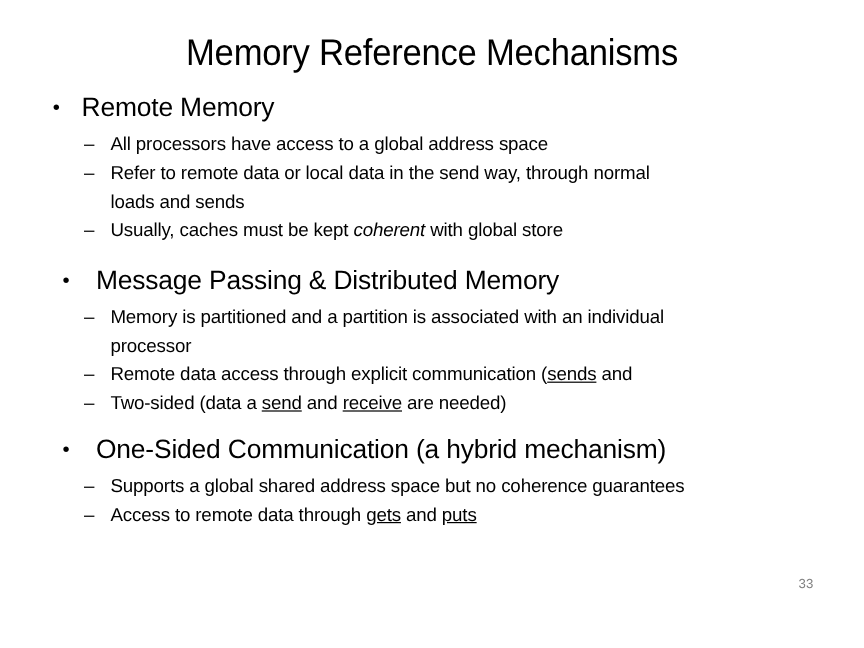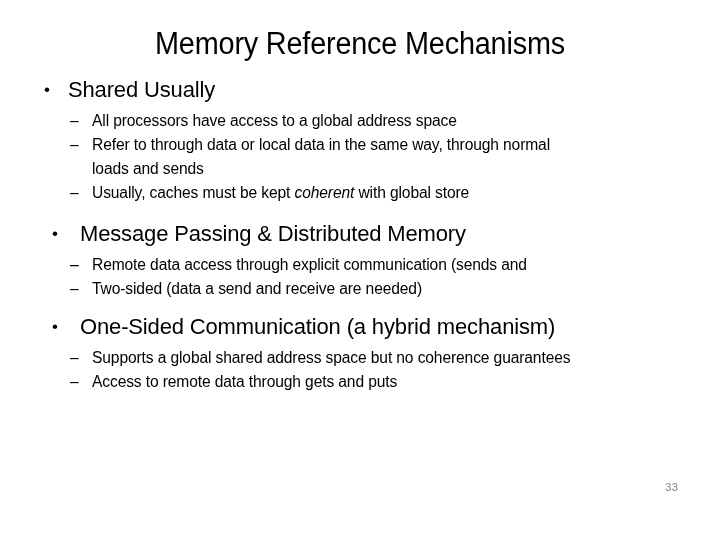--- a/index.html
+++ b/index.html
@@ -89,21 +89,21 @@
     line-height: 24px;
   }
   .l2 .wrap-tight { display: block; }
 
   
   .gap-sm { height: 6px; }
   .gap-md { height: 12px; }
   .gap-lg { height: 15px; }
 
   em.it { font-style: italic; }
-  span.ul { }
+  span.ul { text-decoration: underline; }
 
   
   #page-number {
     position: absolute;
     right: 42px;
     bottom: 14px;
     font-size: 11px;
     line-height: 13px;
     color: #808080;
     text-align: left;
@@ -115,52 +115,53 @@
 
 <div id="slide">
 
   <div id="slide-title">Memory Reference Mechanisms</div>
 
   <div id="body-area">
 
     <div class="group">
 
       <div class="l1">
-        <span class="marker">•</span><span>Shared Usually</span>
+        <span class="marker">•</span><span>Remote Memory</span>
       </div>
 
       <div class="gap-sm"></div>
 
       <div class="l2">
         <span class="marker">–</span><span>All processors have access to a global address space</span>
       </div>
 
       <div class="l2">
-        <span class="marker">–</span><span>Refer to through data or local data in the same way, through normal</span>
+        <span class="marker">–</span><span>Refer to remote data or local data in the send way, through normal</span>
         <span class="wrap-tight">loads and sends</span>
       </div>
 
       <div class="l2">
         <span class="marker">–</span><span>Usually, caches must be kept </span><em class="it">coherent</em><span> with global store</span>
       </div>
 
     </div>
 
     <div class="gap-lg"></div>
 
     <div class="group">
 
       <div class="l1 indent-more">
         <span class="marker">•</span><span>Message Passing &amp; Distributed Memory</span>
       </div>
 
       <div class="gap-sm"></div>
 
       <div class="l2">
-        <span class="marker">–</span>
+        <span class="marker">–</span><span>Memory is partitioned and a partition is associated with an individual</span>
+        <span class="wrap-tight">processor</span>
       </div>
 
       <div class="l2">
         <span class="marker">–</span><span>Remote data access through explicit communication (</span><span class="ul">sends</span><span> and</span>
       </div>
 
       <div class="l2">
         <span class="marker">–</span><span>Two-sided (data a </span><span class="ul">send</span><span> and </span><span class="ul">receive</span><span> are needed)</span>
       </div>
 

